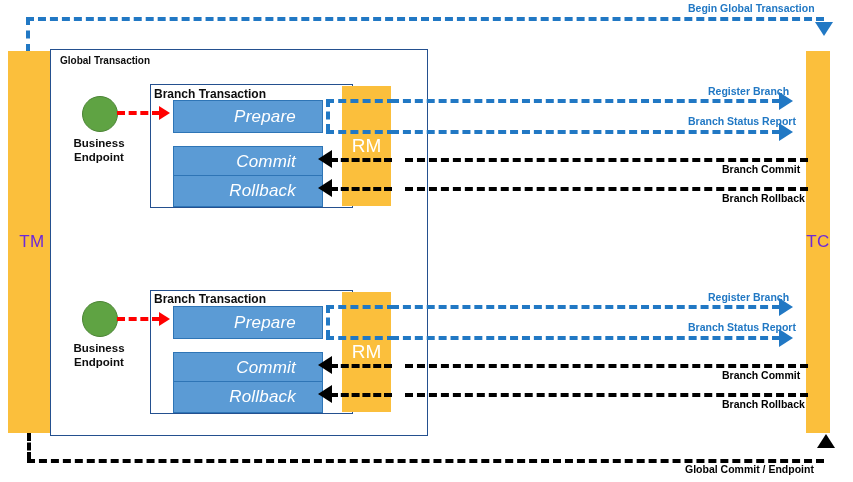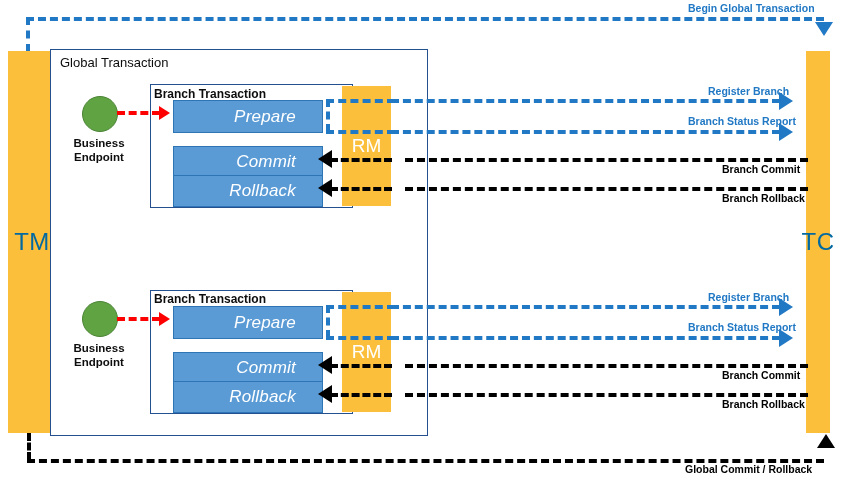--- a/index.html
+++ b/index.html
@@ -1,25 +1,25 @@
 <!DOCTYPE html>
 <html><head>
 <meta charset="utf-8">
 <style>
   html,body{margin:0;padding:0;background:#fff;}
   body{font-family:"Liberation Sans", sans-serif;}
   #stage{position:relative;width:853px;height:482px;background:#ffffff;overflow:hidden;}
 
   
   .pillar{position:absolute;background:#FBBF3C;display:flex;align-items:center;justify-content:center;}
-  .pillar-label{color:#0369a1;font-size:24px;font-weight:400;letter-spacing:.5px;}
+  .pillar-label{color:#6d28d9;font-size:17px;font-weight:400;letter-spacing:.5px;}
 
   
   .global-box{position:absolute;border:1.5px solid #24508F;background:#ffffff;}
-  .global-title{position:absolute;font-size:13px;font-weight:normal;color:#0d0d0d;}
+  .global-title{position:absolute;font-size:10px;font-weight:bold;color:#0d0d0d;}
 
   
   .branch-box{position:absolute;border:1.5px solid #24508F;background:#ffffff;}
   .branch-title{position:absolute;font-size:12px;font-weight:bold;color:#0d0d0d;background:#fff;padding:0 1px;}
 
   
   .act{position:absolute;background:#5B9BD5;border:1px solid #2E75B6;display:flex;align-items:center;justify-content:flex-end;}
   .act span{color:#ffffff;font-style:italic;font-size:17px;padding-right:26px;letter-spacing:.2px;}
 
   
@@ -162,15 +162,15 @@
   <div class="lbl lbl-black" style="left:722px;top:369px;">Branch Commit</div>
 
   <div class="dash-h w4 black" style="left:405px;top:393px;width:403px;"></div>
   <div class="arrow arr-left-black" style="left:318px;top:385px;"></div>
   <div class="dash-h w4 black" style="left:330px;top:393px;width:62px;"></div>
   <div class="lbl lbl-black" style="left:722px;top:398px;">Branch Rollback</div>
 
   <div class="dash-v w4v black" style="left:27px;top:433px;height:27px;"></div>
   <div class="dash-h w4 black" style="left:27px;top:459px;width:797px;"></div>
   <div class="arrow arr-up-black" style="left:817px;top:434px;"></div>
-  <div class="lbl lbl-black" style="left:685px;top:463px;">Global Commit / Rollback</div>
+  <div class="lbl lbl-black" style="left:685px;top:463px;">Global Commit / Endpoint</div>
 
 </div>
 
 </body></html>

